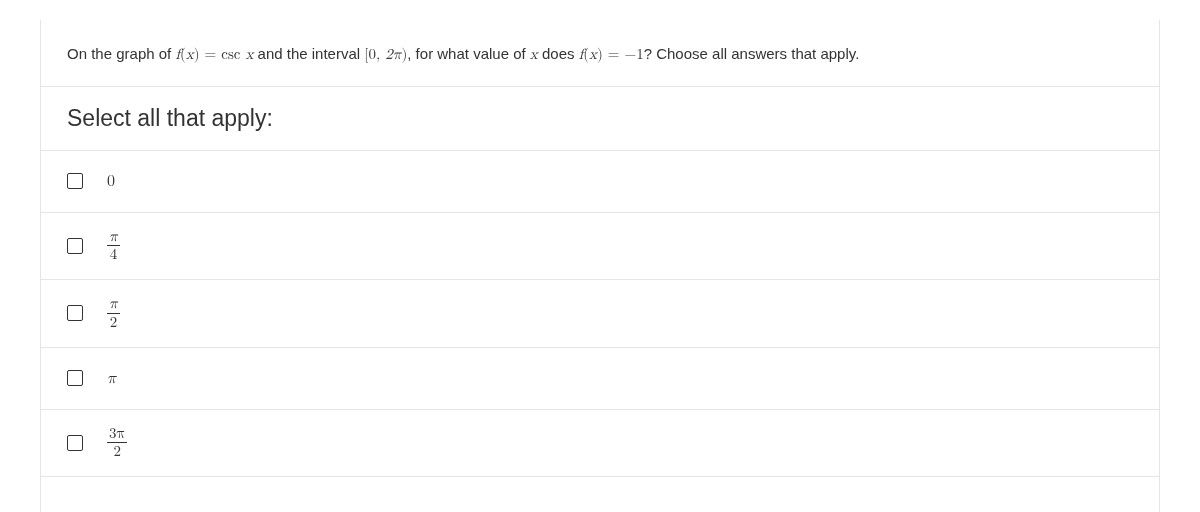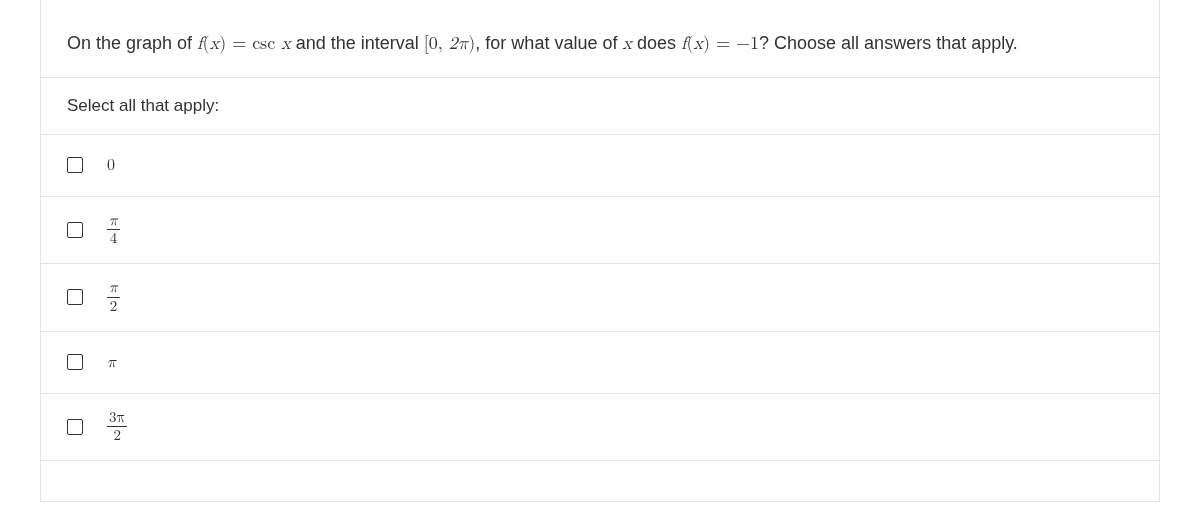--- a/index.html
+++ b/index.html
@@ -10,29 +10,30 @@
     color: #333;
     background: #fff;
   }
   .container {
     width: 1120px;
     margin: 0 auto;
     border: 1px solid #e5e5e5;
     border-top: none;
   }
   .question-block {
-    padding: 28px 26px 18px 26px;
+    padding: 21px 26px 18px 26px;
     border-bottom: 1px solid #e5e5e5;
-    font-size: 18px;
+    font-size: 15px;
     line-height: 1.7;
+    margin-top: 20px;
   }
   .prompt-block {
     padding: 18px 26px;
     border-bottom: 1px solid #e5e5e5;
-    font-size: 17px;
+    font-size: 23px;
   }
   .option-row {
     display: flex;
     align-items: center;
     padding: 16px 26px;
     border-bottom: 1px solid #e5e5e5;
     min-height: 62px;
   }
   .checkbox {
     display: inline-block;

